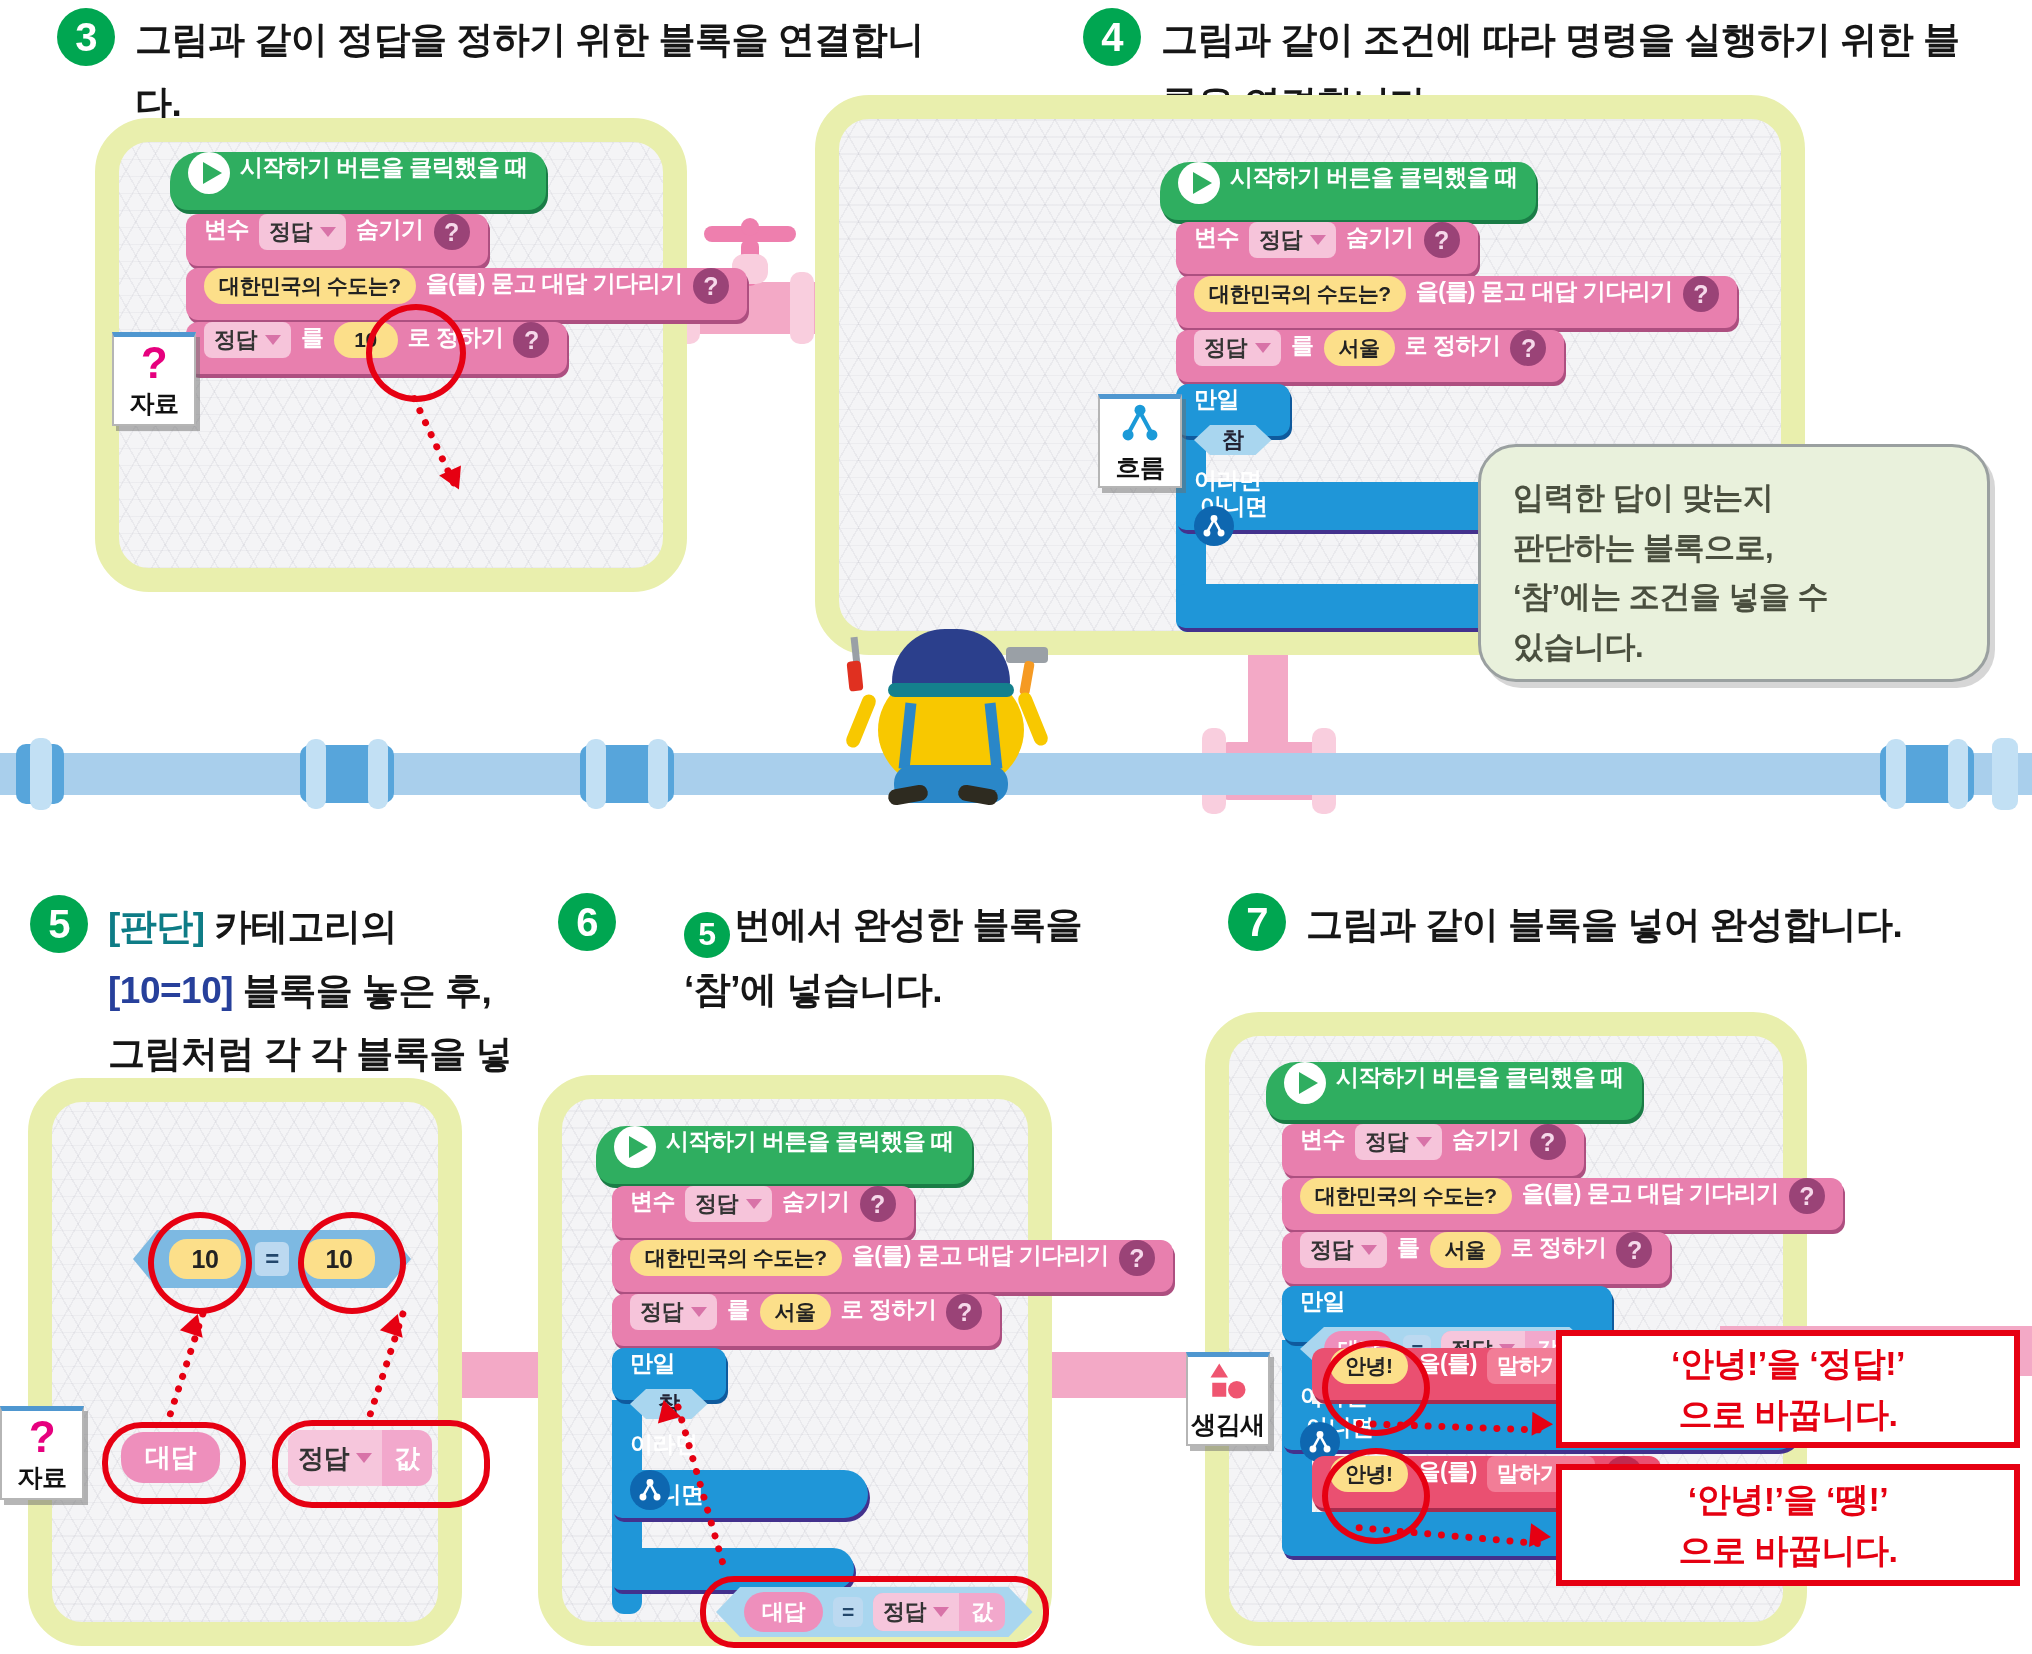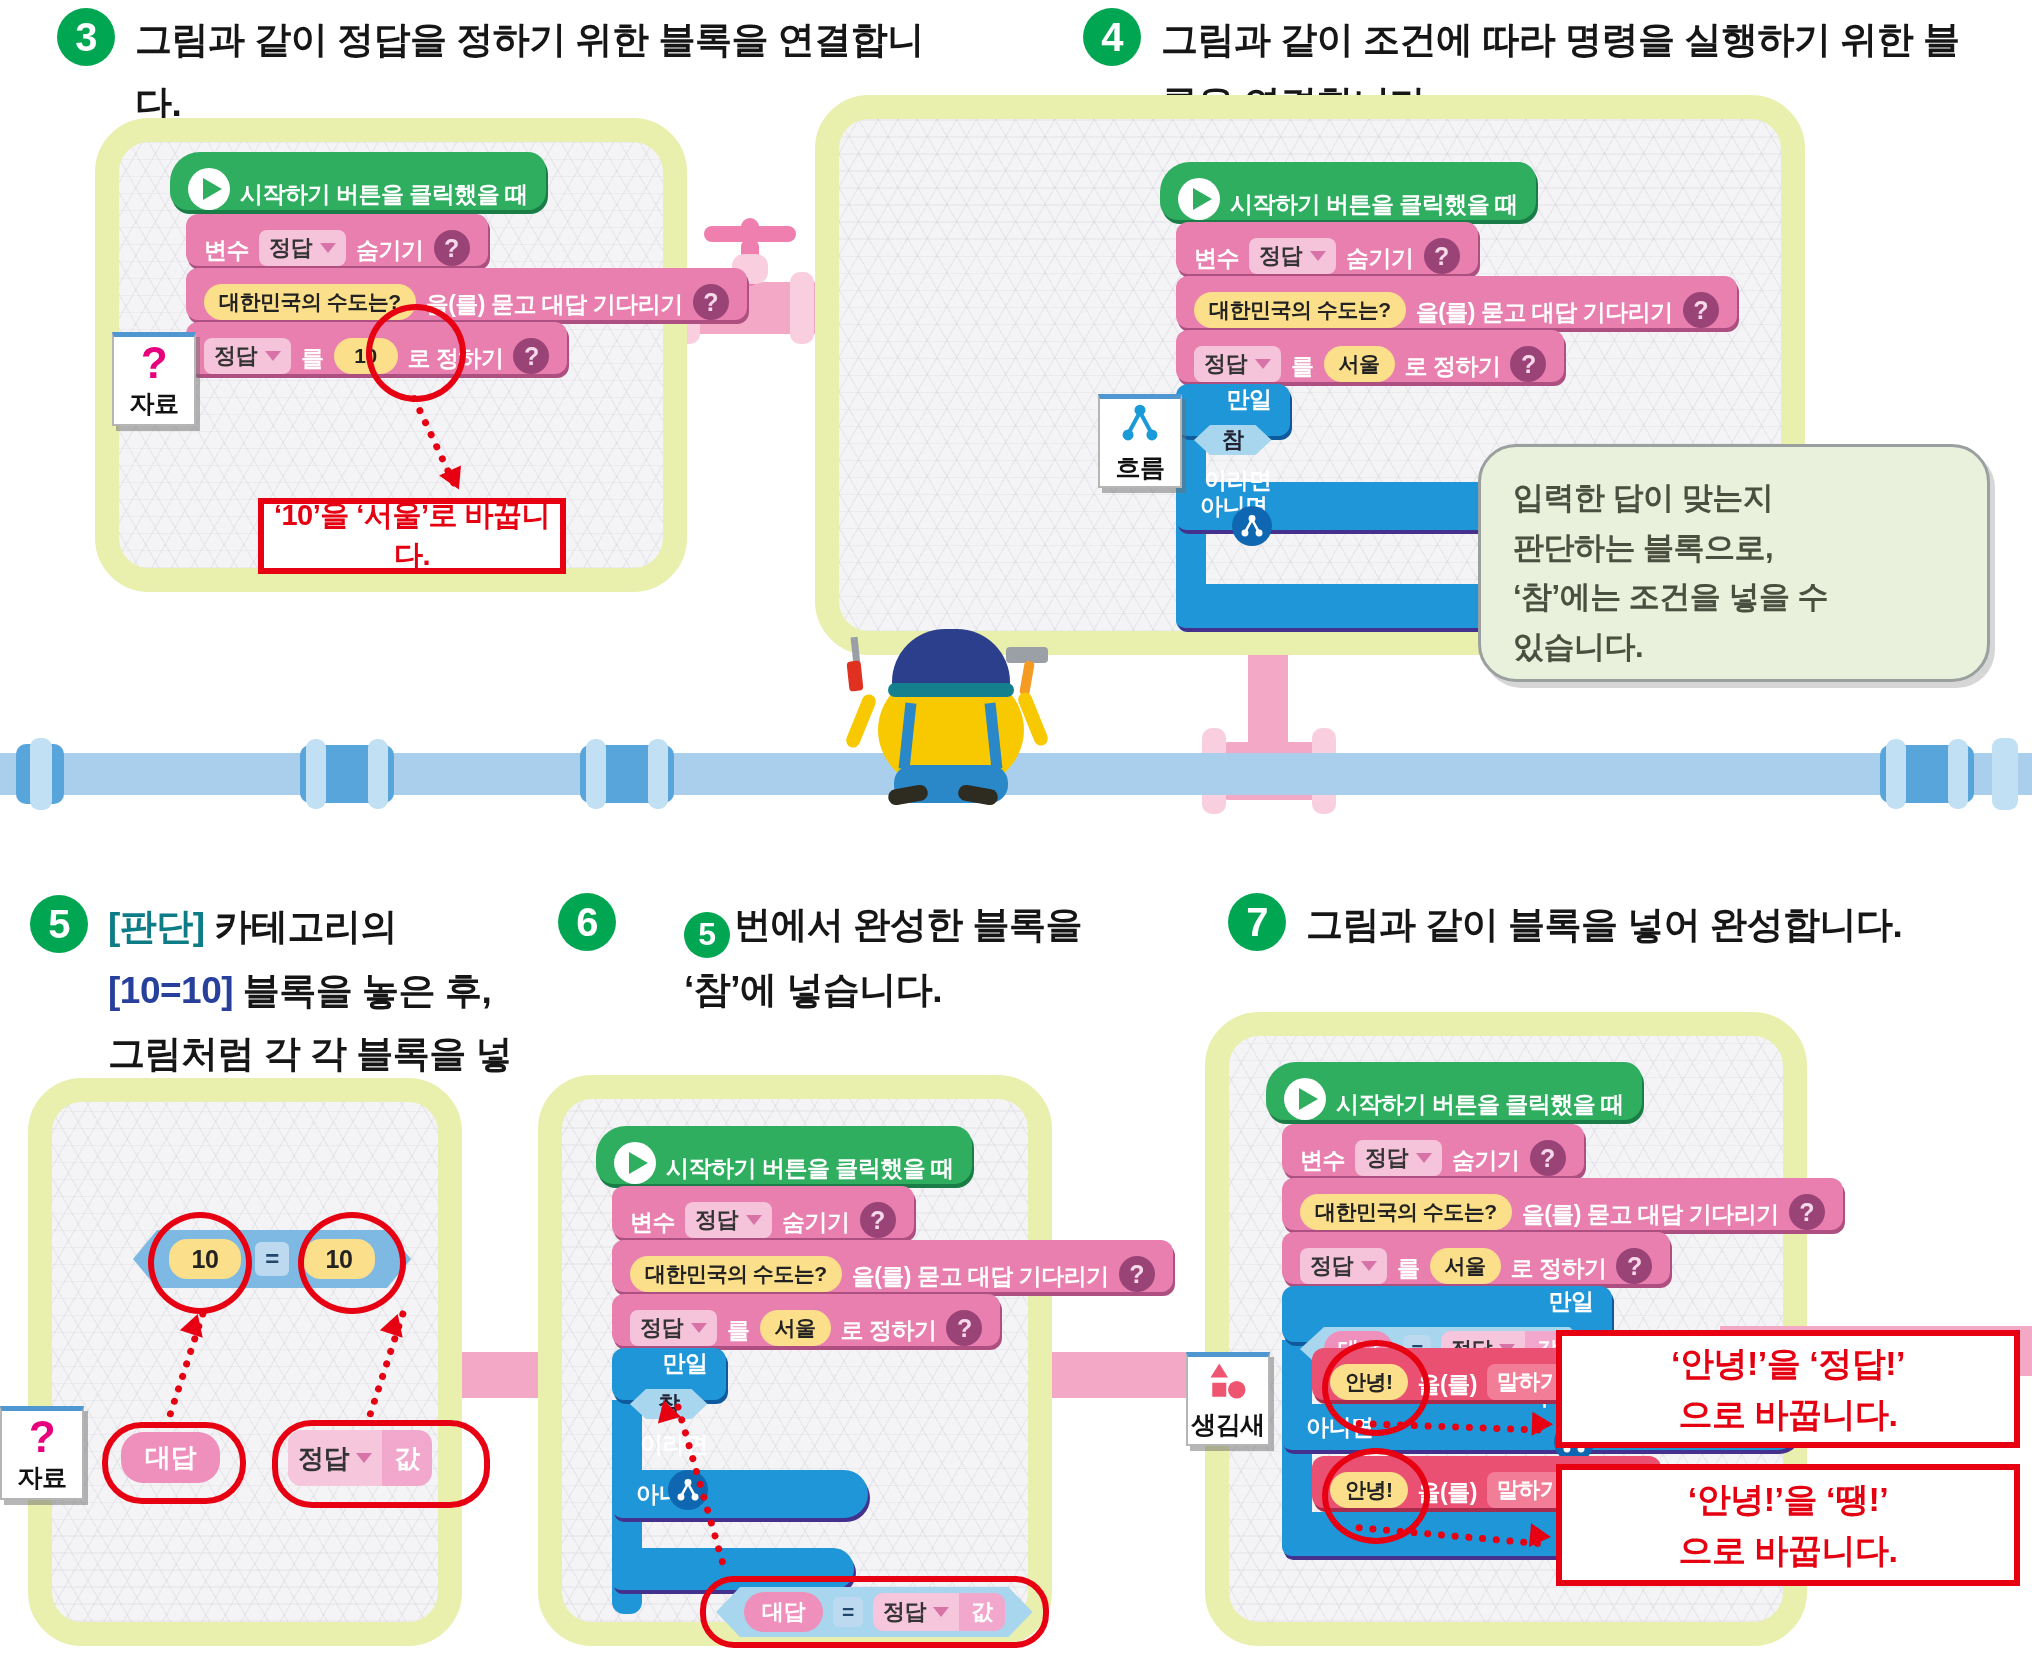--- a/index.html
+++ b/index.html
@@ -17,21 +17,21 @@
   .code{color:#27409b;}
 
   
   .panel{position:absolute;box-sizing:border-box;border:24px solid #e9efad;border-radius:54px;background:#f4f4f6;
     background-image:
       repeating-linear-gradient(60deg, rgba(140,140,158,.10) 0 1.5px, transparent 1.5px 17px),
       repeating-linear-gradient(-60deg, rgba(140,140,158,.10) 0 1.5px, transparent 1.5px 17px),
       repeating-linear-gradient(0deg, rgba(140,140,158,.08) 0 1.5px, transparent 1.5px 17px);}
 
   
-  .blk{position:absolute;display:flex;align-items:flex-end;gap:10px;color:#fff;font-weight:700;font-size:23px;
+  .blk{position:absolute;display:flex;align-items:flex-start;gap:10px;color:#fff;font-weight:700;font-size:23px;
        padding:0 18px;height:52px;border-radius:12px;width:max-content;z-index:3;}
   .blk .t{white-space:nowrap;}
   .green{background:#2fae60;box-shadow:2px 4px 0 #1a7c46;height:58px;border-radius:30px 18px 18px 18px;}
   .pink{background:#e87fae;box-shadow:2px 4px 0 #ad4f80;}
   .blue{background:#1f96d8;box-shadow:2px 4px 0 #0f5a9d;flex-direction:column;}
   .redb{background:#ea5071;box-shadow:2px 4px 0 #a72c4e;}
 
   .playico{width:42px;height:42px;background:#fff;border-radius:50%;display:flex;align-items:center;justify-content:center;flex:0 0 auto;}
   .playico i{display:block;width:0;height:0;border-left:19px solid #2fae60;border-top:11px solid transparent;border-bottom:11px solid transparent;margin-left:6px;}
 
@@ -178,23 +178,20 @@
         <i class="caret"></i>
       </span>
     <span class="t">를</span>
     <span class="oval" style="min-width:34px;justify-content:center;">10</span>
     <span class="t">로 정하기</span>
     <span class="qmark">?</span>
   </div>
   <div class="rc" style="left:366px;top:304px;width:88px;height:86px;"></div>
   <div class="dotline" style="left:416px;top:394px;width:100px;transform:rotate(65deg);"></div>
   <div class="ahead" style="left:444px;top:468px;transform:rotate(65deg);"></div>
-  <div class="note" style="left:258px;top:498px;width:308px;height:76px;font-size:29px;">
-    <div>‘10’을 ‘서울’로 바꿉니다.</div>
-  </div>
   <div class="cat" style="left:112px;top:332px;width:84px;height:94px;">
     <span class="cat-q">?</span>
     <span class="cat-lbl">자료</span>
   </div>
 
   <div class="stephead" style="left:1083px;top:8px;width:900px;">
     <div class="stepnum">4</div>
     <div class="steptext" style="width:800px;">그림과 같이 조건에 따라 명령을 실행하기 위한 블록을 연결합니다.</div>
   </div>
 

